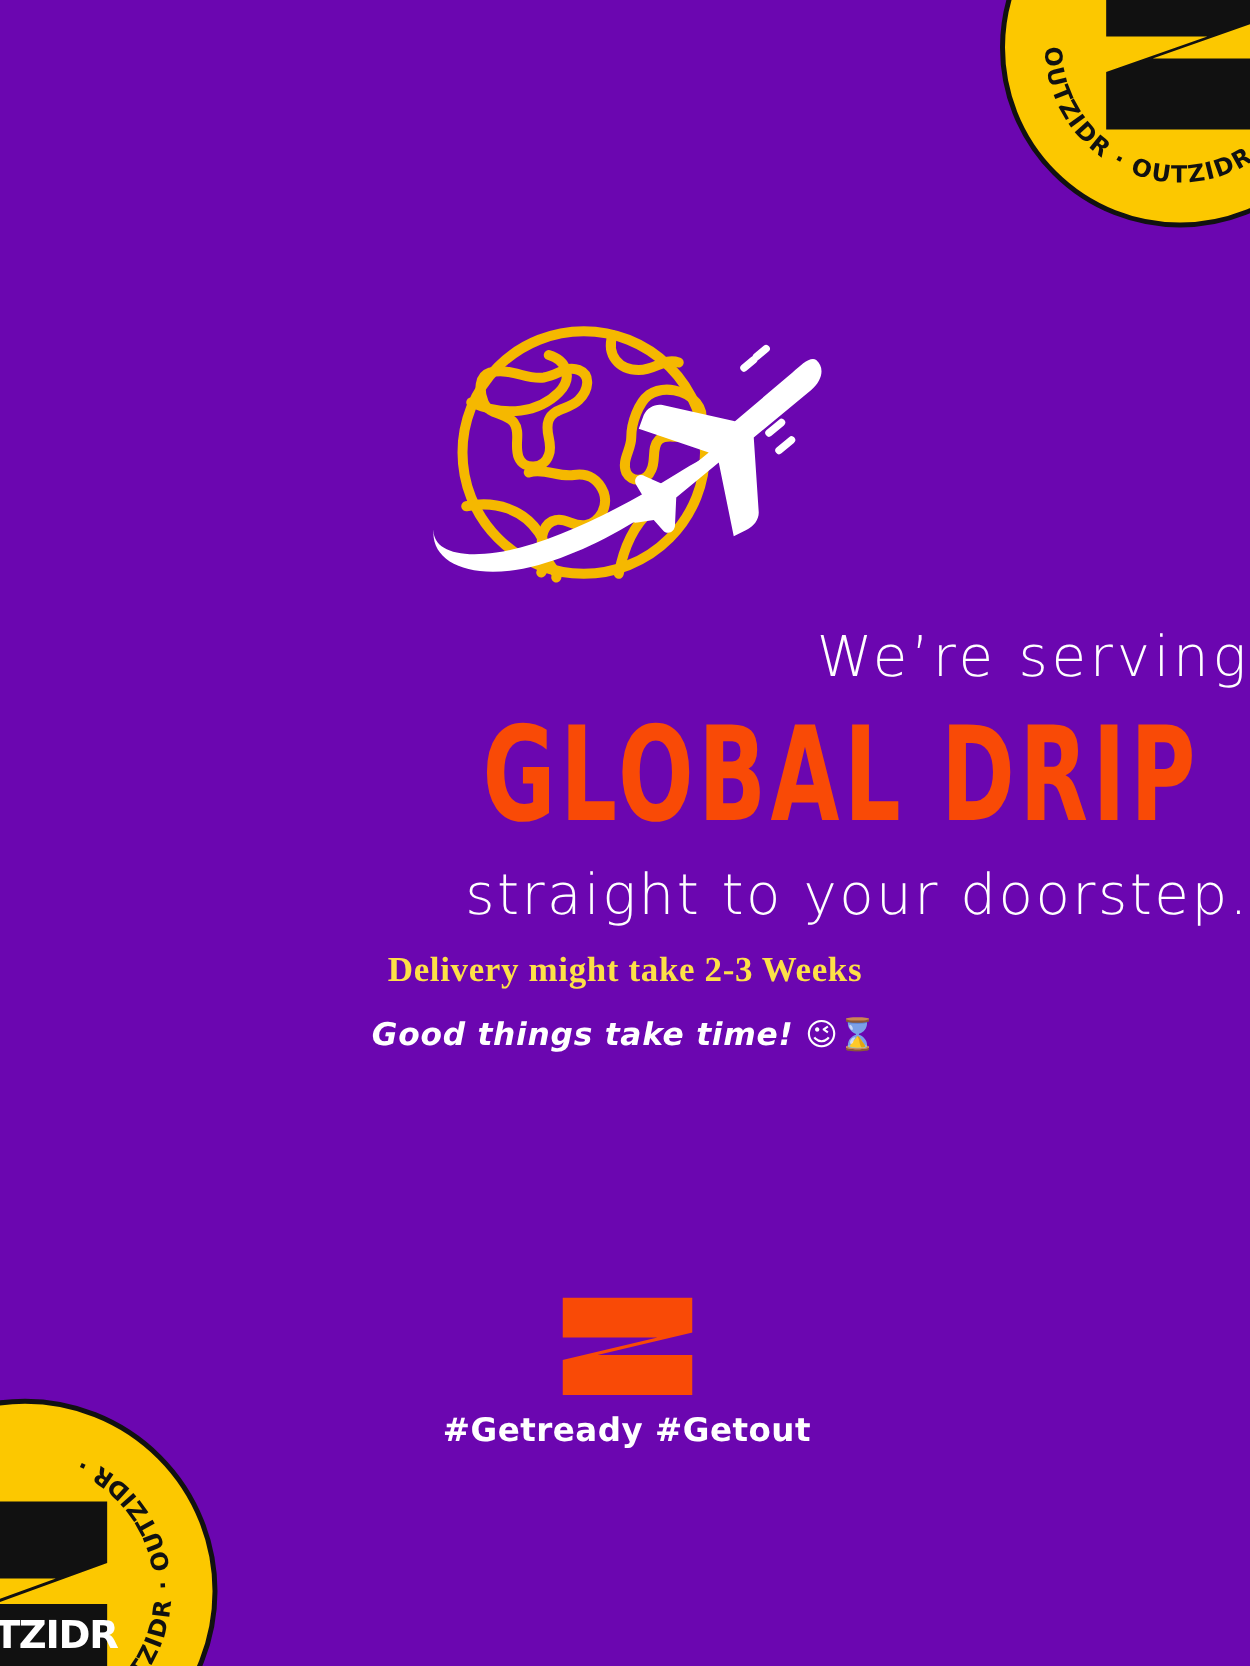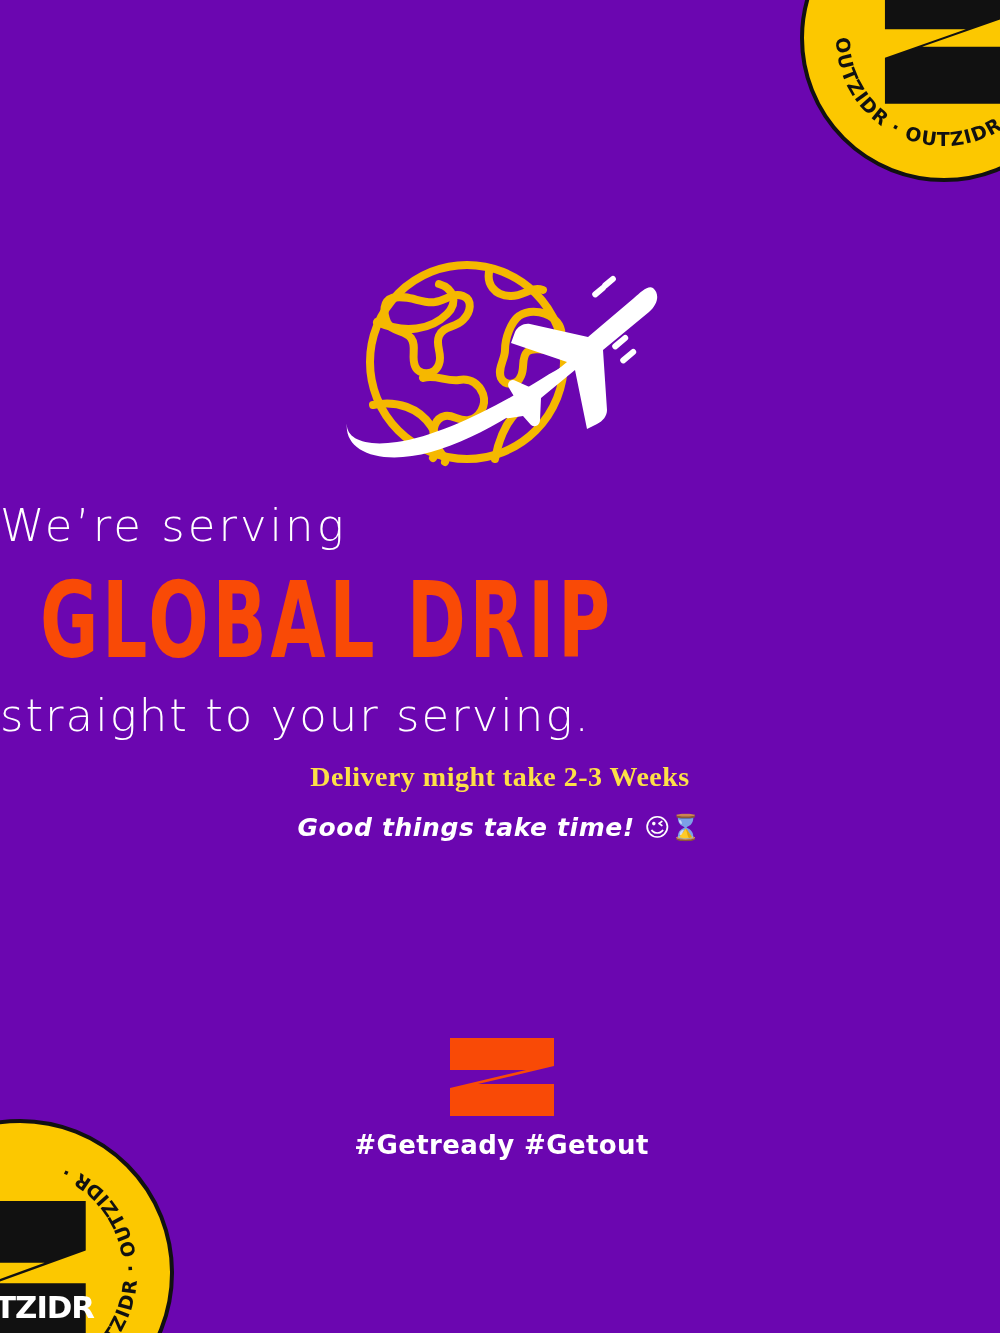--- a/index.html
+++ b/index.html
@@ -72,21 +72,21 @@
     justify-content: center;
   }
   .globe-wrap svg { display: block; }
 
   
   .copy {
     position: absolute;
     left: 0;
     right: 0;
     top: 500px;
-    text-align: left;
+    text-align: right;
   }
   .line-serving {
     color: #ffffff;
     font-family: "DejaVu Sans", sans-serif;
     font-weight: 300;
     font-size: 45px;
     letter-spacing: 3px;
     line-height: 1.15;
   }
   .line-global {
@@ -262,21 +262,21 @@
         <rect x="284" y="110" width="19" height="6" rx="3" transform="rotate(-40 284 110)"></rect>
         <rect x="256" y="44" width="16" height="6" rx="3" transform="rotate(-40 256 44)"></rect>
         <rect x="266" y="35" width="16" height="6" rx="3" transform="rotate(-40 266 35)"></rect>
       </g>
     </svg>
   </div>
 
   <div class="copy">
     <div class="line-serving">We’re serving</div>
     <div class="line-global">GLOBAL DRIP</div>
-    <div class="line-doorstep">straight to your serving.</div>
+    <div class="line-doorstep">straight to your doorstep.</div>
   </div>
 
   <div class="delivery">
     <div class="delivery-main">Delivery might take 2-3 Weeks</div>
     <div class="delivery-sub">
       <span>Good things take time!</span>
       <span class="emoji">😉⌛</span>
     </div>
   </div>
 

